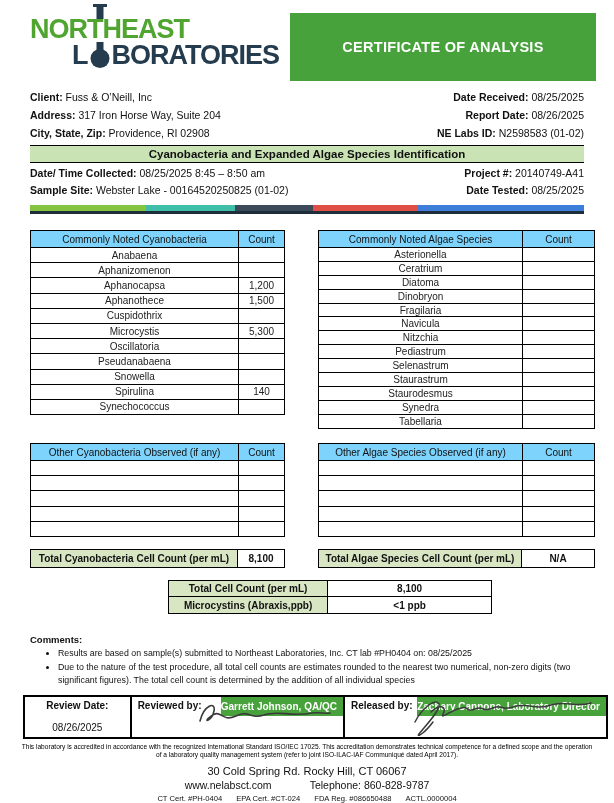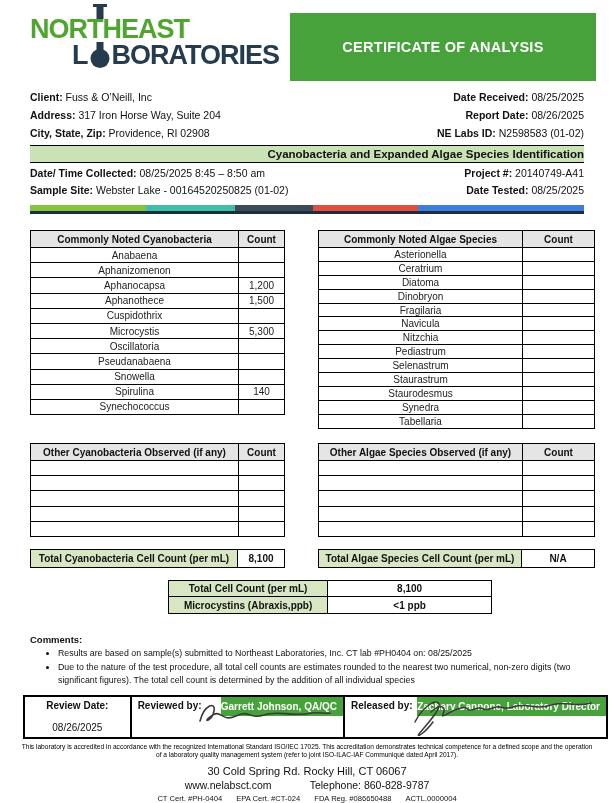--- a/index.html
+++ b/index.html
@@ -14,37 +14,37 @@
   .logo-l2 { font-size:27px; font-weight:bold; letter-spacing:-1px; color:#253c4e; line-height:27px; margin-left:42px; display:flex; align-items:flex-end; }
   .tube { position:absolute; left:62px; top:0px; }
   .flask { margin:0 1px 1px 1px; }
   .cert-box { width:306px; height:68px; background:#47a23c; display:flex; align-items:center; justify-content:center; margin-top:9px; }
   .cert-box span { color:#fff; font-weight:bold; font-size:14.5px; letter-spacing:.3px; }
 
   
   .info { margin:4px 30px 0 30px; }
   .inf-row { display:flex; justify-content:space-between; font-size:10.5px; line-height:18px; }
   .inf-row b { font-weight:bold; }
-  .banner { margin:0 30px; background:#c9e3b4; border-top:1.6px solid #000; border-bottom:1.6px solid #000; text-align:right; font-weight:bold; font-size:11.5px; padding:2px 0; margin-top:3px; }
+  .banner { margin:0 30px; background:#c9e3b4; border-top:1.6px solid #000; border-bottom:1.6px solid #000; text-align:center; font-weight:bold; font-size:11.5px; padding:2px 0; margin-top:3px; }
   .coll { margin:2px 30px 0 30px; }
   .coll .inf-row { line-height:16.5px; }
 
   
   .bar-wrap { margin:7px 30px 0 30px; }
   .bar { display:flex; height:6px; }
   .bar span { height:6px; }
   .bar-under { height:3px; background:#1e2d3a; }
 
   
   .cols { display:flex; margin:16px 19px 0 30px; justify-content:space-between; }
   .col-left { width:255px; }
   .col-right { width:277px; }
   .row1 { height:213px; }
   table.sp { border-collapse:collapse; width:100%; table-layout:fixed; }
-  table.sp th { background:#e5e5e5; font-weight:bold; font-size:10px; border:1.6px solid #000; height:17px; text-align:center; }
+  table.sp th { background:#7dd3fc; font-weight:normal; font-size:10px; border:1.6px solid #000; height:17px; text-align:center; }
   table.sp td { font-size:10px; border:1px solid #000; border-left:1.6px solid #000; border-right:1.6px solid #000; text-align:center; color:#222; }
   .col-left table.sp td { height:15.2px; }
   .col-right .row1 table.sp td { height:13.9px; }
   .col-right .oth table.sp td { height:15.2px; }
   table.sp .cnt { width:46px; }
   .col-right table.sp .cnt { width:72px; }
   table.sp td.cnt, table.sp td.name { border-left:1px solid #000; }
   table.sp td.name { border-left:1.6px solid #000; }
   table.sp td.cnt { border-right:1.6px solid #000; border-left:1px solid #000; }
 

